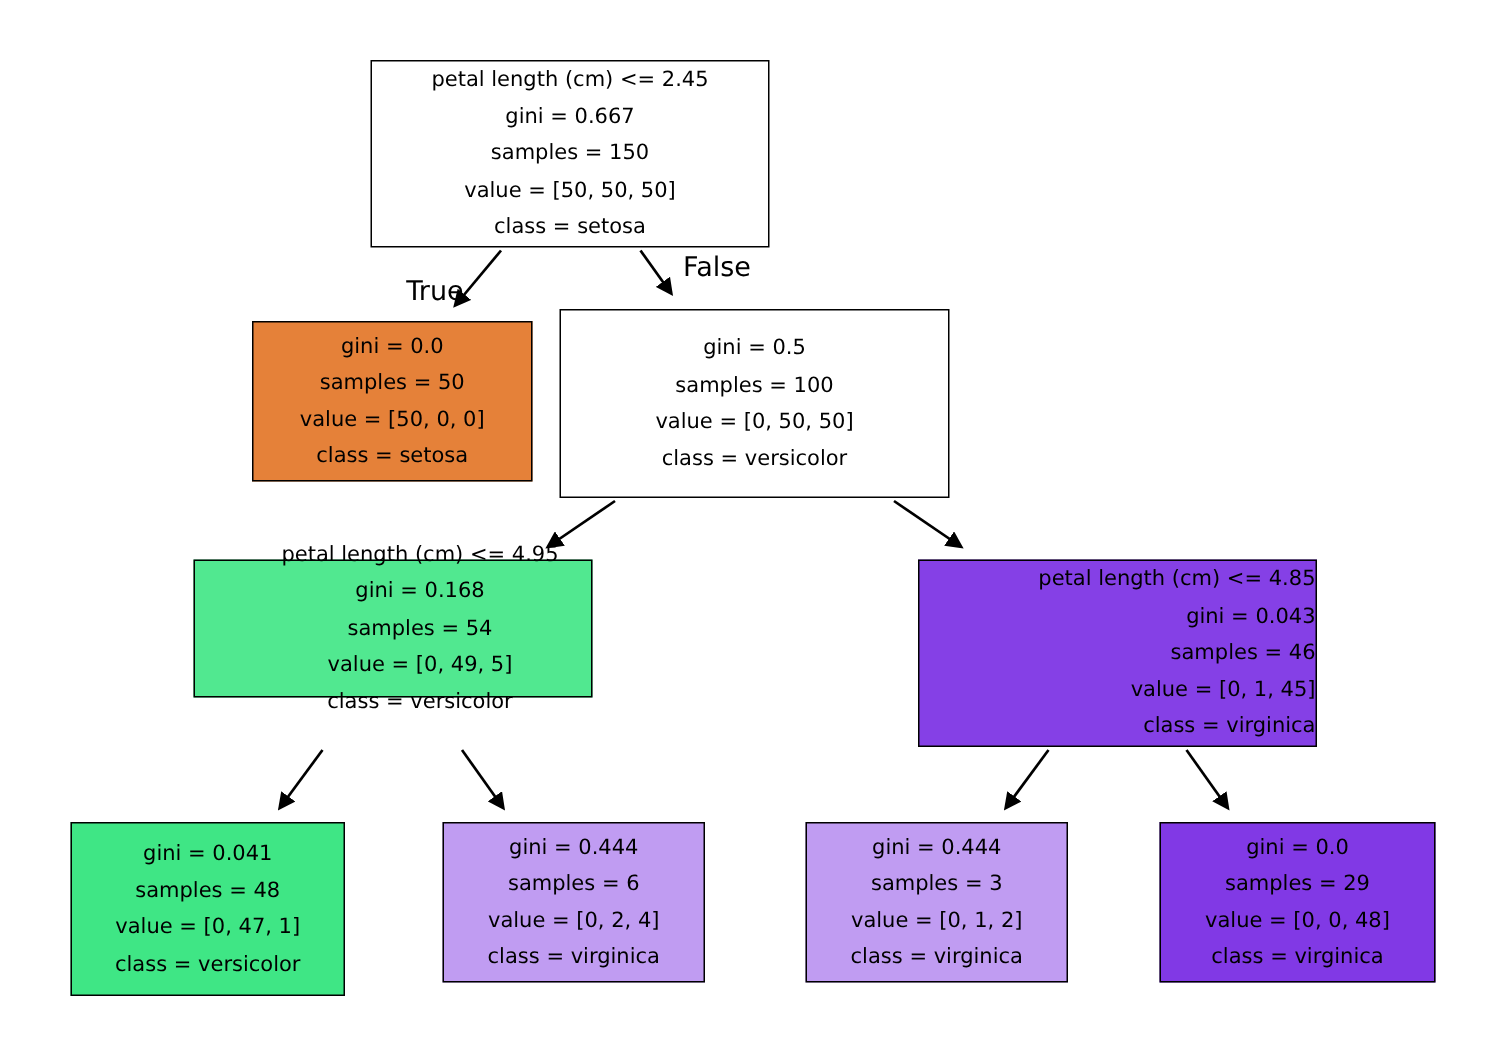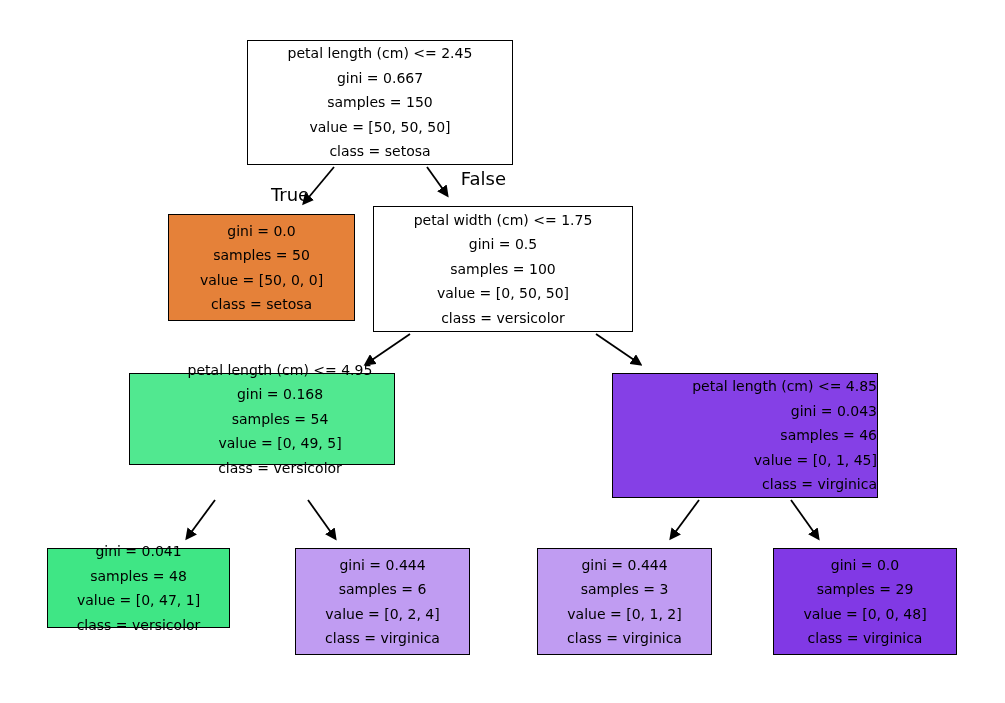--- a/index.html
+++ b/index.html
@@ -43,26 +43,26 @@
     font-size: 18px;
     line-height: 20px;
     text-align: center;
   }
   
   #n-root            { left: 247px; top:  40px; width: 266px; height: 125px; }
   #n-setosa          { left: 168px; top: 214px; width: 187px; height: 107px; }
   #n-petal-width     { left: 373px; top: 206px; width: 260px; height: 126px; }
   #n-versicolor      { left: 129px; top: 373px; width: 266px; height: 92px; padding-left: 36px; }
   #n-virginica       { left: 612px; top: 373px; width: 266px; height: 125px; }
-  #n-leaf-versicolor { left:  47px; top: 548px; width: 183px; height: 80px; }
+  #n-leaf-versicolor { left:  47px; top: 548px; width: 183px; height: 116px; }
   #n-leaf-virg-a     { left: 295px; top: 548px; width: 175px; height: 107px; }
   #n-leaf-virg-b     { left: 537px; top: 548px; width: 175px; height: 107px; }
   #n-leaf-virg-dark  { left: 773px; top: 548px; width: 184px; height: 107px; }
   #lbl-true  { left: 262px; top: 169px; width: 56px; margin-top: 16px; }
-  #lbl-false { left: 450px; top: 169px; width: 56px; text-align: right; }
+  #lbl-false { left: 450px; top: 169px; width: 56px; }
 </style>
 </head>
 <body>
 
 <div class="figure">
 
   <svg class="edges-layer" viewBox="0 0 1005 703" xmlns="http://www.w3.org/2000/svg">
     <defs>
       <marker id="arrowhead" viewBox="0 0 10 10" refX="7.5" refY="5" markerWidth="6.5" markerHeight="6.5" orient="auto-start-reverse">
         <path d="M 0 0 L 10 5 L 0 10 z" fill="#000000"></path>
@@ -90,21 +90,20 @@
   </div>
 
   <div class="node" id="n-setosa" style="background: rgb(229, 129, 57);">
     <span>gini = 0.0</span>
     <span>samples = 50</span>
     <span>value = [50, 0, 0]</span>
     <span>class = setosa</span>
   </div>
 
   <div class="node" id="n-petal-width" style="background: rgb(255, 255, 255);">
-    <span>petal width (cm) &lt;= 1.75</span>
     <span>gini = 0.5</span>
     <span>samples = 100</span>
     <span>value = [0, 50, 50]</span>
     <span>class = versicolor</span>
   </div>
 
   <div class="node" id="n-versicolor" style="background: rgb(81, 232, 144);">
     <span>petal length (cm) &lt;= 4.95</span>
     <span>gini = 0.168</span>
     <span>samples = 54</span>

